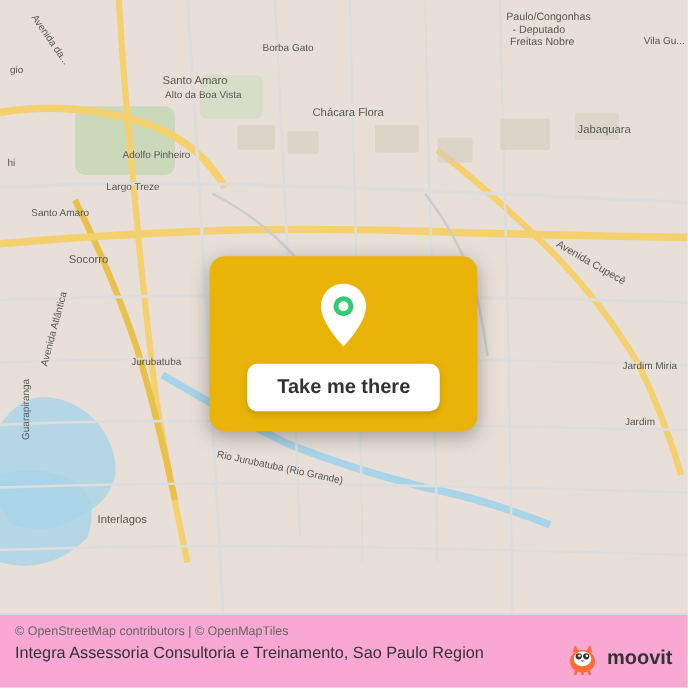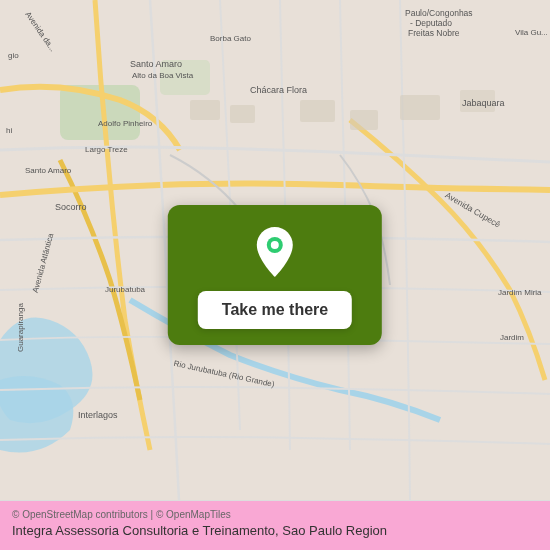--- a/index.html
+++ b/index.html
@@ -66,21 +66,21 @@
       top: 50%;
       left: 50%;
       transform: translate(-50%, -50%);
       z-index: 5;
       display: flex;
       flex-direction: column;
       align-items: center;
     }
 
     .green-card {
-      background: #4d7c0f;
+      background: #eab308;
       border-radius: 12px;
       padding: 20px 30px 16px 30px;
       display: flex;
       flex-direction: column;
       align-items: center;
       box-shadow: 0 4px 15px rgba(0,0,0,0.3);
       min-width: 180px;
     }
 
     .pin-icon {
@@ -189,15 +189,37 @@
       </svg>
 
       <button class="take-me-button">Take me there</button>
     </div>
   </div>
 
   <div class="info-bar">
     <div class="attribution">© OpenStreetMap contributors | © OpenMapTiles</div>
     <div class="place-name">
       <span style="font-size:13px; line-height:1.3;">Integra Assessoria Consultoria e Treinamento, Sao Paulo Region</span>
+      <div class="moovit-logo">
+
+        <svg width="32" height="26" viewBox="0 0 32 26" xmlns="http://www.w3.org/2000/svg">
+
+          <ellipse cx="16" cy="15" rx="10" ry="9" fill="#FF6B35"></ellipse>
+
+          <ellipse cx="16" cy="13" rx="7" ry="6" fill="#fff"></ellipse>
+
+          <circle cx="13" cy="11" r="2.5" fill="#333"></circle>
+          <circle cx="19" cy="11" r="2.5" fill="#333"></circle>
+          <circle cx="13.5" cy="10.5" r="1" fill="white"></circle>
+          <circle cx="19.5" cy="10.5" r="1" fill="white"></circle>
+
+          <path d="M14.5 14 L16 16 L17.5 14 Z" fill="#FF6B35"></path>
+
+          <path d="M8 8 L10 2 L13 7 Z" fill="#FF6B35"></path>
+          <path d="M24 8 L22 2 L19 7 Z" fill="#FF6B35"></path>
+
+          <path d="M11 23 L10 26 M16 24 L16 27 M21 23 L22 26" stroke="#FF6B35" stroke-width="2" stroke-linecap="round"></path>
+        </svg>
+        <span>moovit</span>
+      </div>
     </div>
   </div>
 </div>
 
 </body></html>

